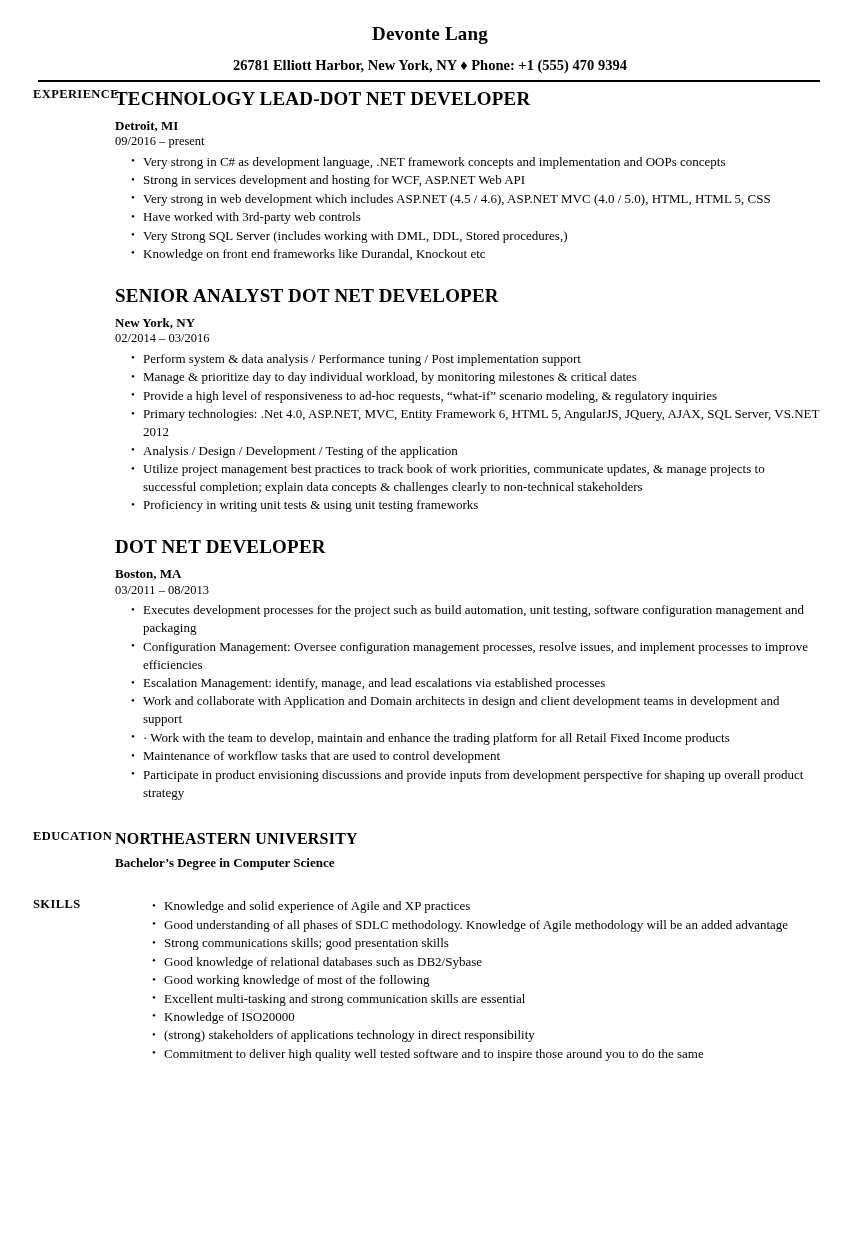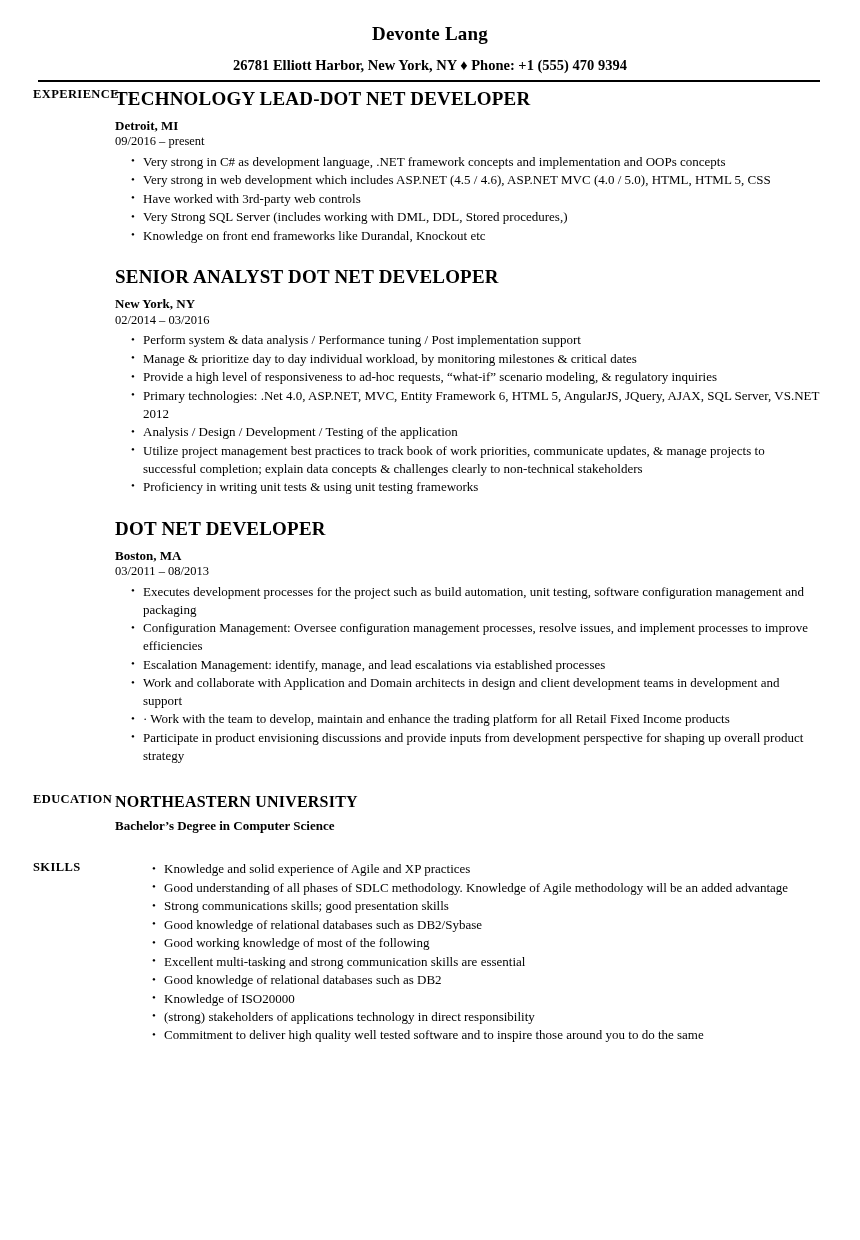--- a/index.html
+++ b/index.html
@@ -147,20 +147,21 @@
   <div class="section" id="experience-section">
     <div class="section-label">EXPERIENCE</div>
     <div class="section-body">
 
       <div class="job">
         <div class="job-title">TECHNOLOGY LEAD-DOT NET DEVELOPER</div>
         <div class="job-location">Detroit, MI</div>
         <div class="job-dates">09/2016 – present</div>
         <ul class="bullets">
           <li>Very strong in C# as development language, .NET framework concepts and implementation and OOPs concepts</li>
+          <li>Strong in services development and hosting for WCF, ASP.NET Web API</li>
           <li>Very strong in web development which includes ASP.NET (4.5 / 4.6), ASP.NET MVC (4.0 / 5.0), HTML, HTML 5, CSS</li>
           <li>Have worked with 3rd-party web controls</li>
           <li>Very Strong SQL Server (includes working with DML, DDL, Stored procedures,)</li>
           <li>Knowledge on front end frameworks like Durandal, Knockout etc</li>
         </ul>
       </div>
 
       <div class="job">
         <div class="job-title">SENIOR ANALYST DOT NET DEVELOPER</div>
         <div class="job-location">New York, NY</div>
@@ -179,20 +180,21 @@
       <div class="job">
         <div class="job-title">DOT NET DEVELOPER</div>
         <div class="job-location">Boston, MA</div>
         <div class="job-dates">03/2011 – 08/2013</div>
         <ul class="bullets">
           <li>Executes development processes for the project such as build automation, unit testing, software configuration management and packaging</li>
           <li>Configuration Management: Oversee configuration management processes, resolve issues, and implement processes to improve efficiencies</li>
           <li>Escalation Management: identify, manage, and lead escalations via established processes</li>
           <li>Work and collaborate with Application and Domain architects in design and client development teams in development and support</li>
           <li>· Work with the team to develop, maintain and enhance the trading platform for all Retail Fixed Income products</li>
+          <li>Maintenance of workflow tasks that are used to control development</li>
           <li>Participate in product envisioning discussions and provide inputs from development perspective for shaping up overall product strategy</li>
         </ul>
       </div>
 
     </div>
   </div>
 
   <div class="section" id="education-section">
     <div class="section-label">EDUCATION</div>
     <div class="section-body">
@@ -204,21 +206,20 @@
   <div class="section" id="skills-section">
     <div class="section-label">SKILLS</div>
     <div class="section-body">
       <ul class="bullets">
         <li>Knowledge and solid experience of Agile and XP practices</li>
         <li>Good understanding of all phases of SDLC methodology. Knowledge of Agile methodology will be an added advantage</li>
         <li>Strong communications skills; good presentation skills</li>
         <li>Good knowledge of relational databases such as DB2/Sybase</li>
         <li>Good working knowledge of most of the following</li>
         <li>Excellent multi-tasking and strong communication skills are essential</li>
-        <li>Good knowledge of relational databases such as DB2</li>
         <li>Knowledge of ISO20000</li>
         <li>(strong) stakeholders of applications technology in direct responsibility</li>
         <li>Commitment to deliver high quality well tested software and to inspire those around you to do the same</li>
       </ul>
     </div>
   </div>
 
 </div>
 
 </body></html>

